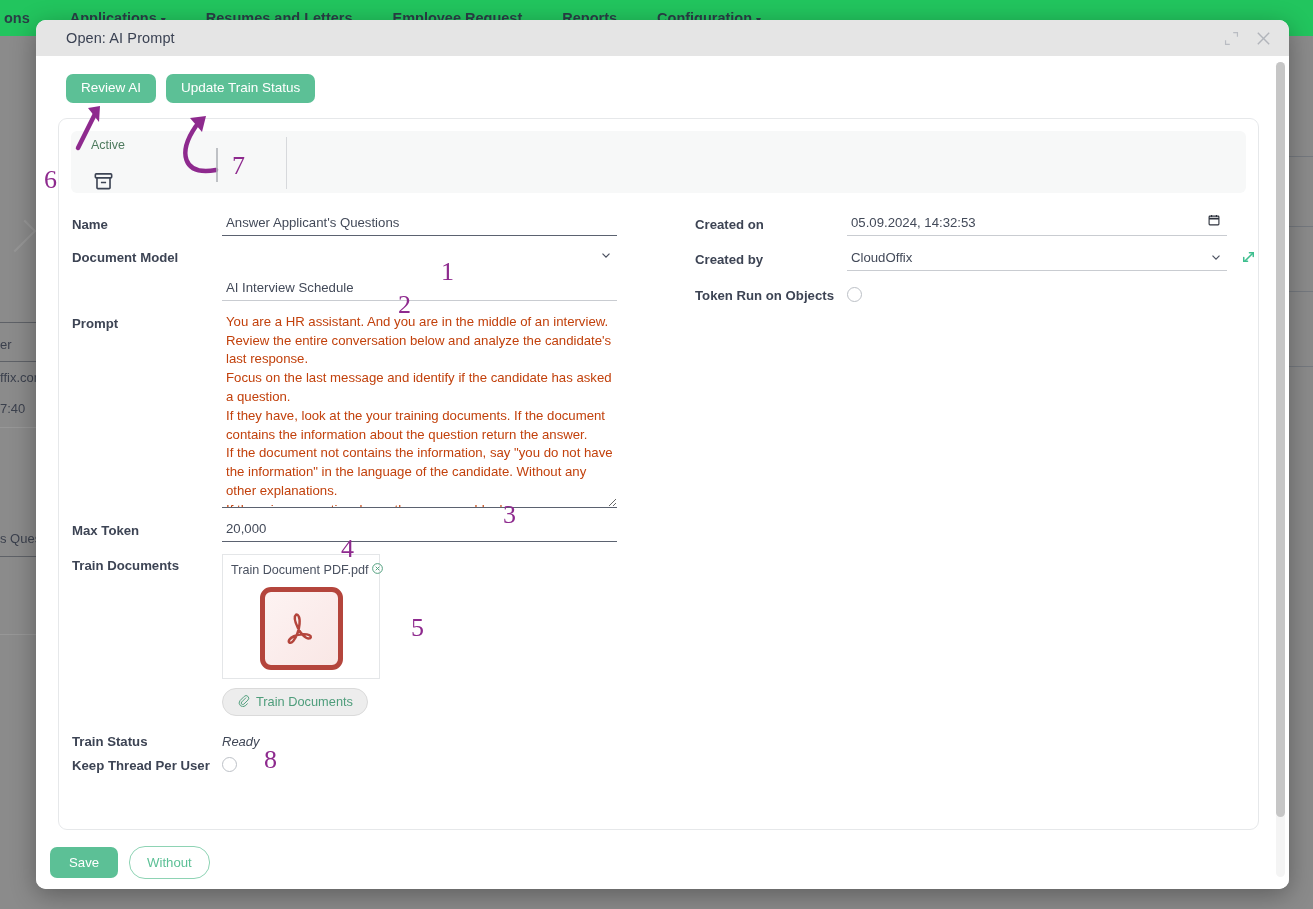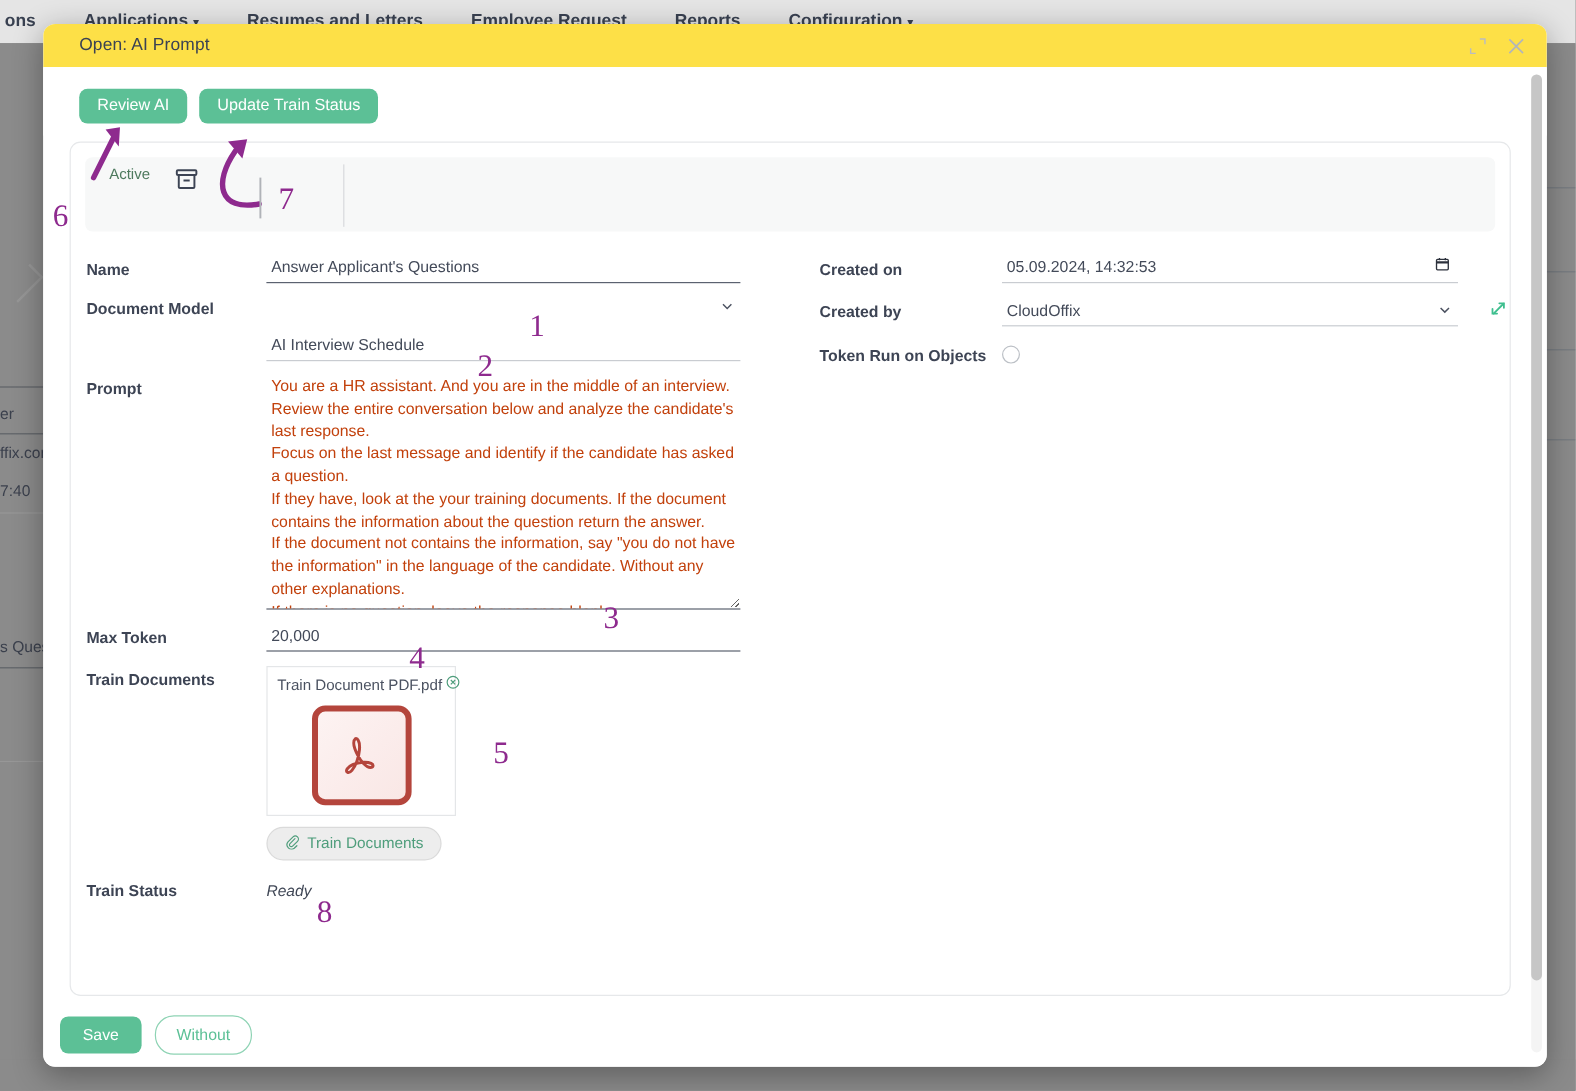--- a/index.html
+++ b/index.html
@@ -11,21 +11,21 @@
   }
   body { background: #8b8b8b; position: relative; }
 
   
   #bg-app {
     position: absolute; inset: 0;
     background: #8b8b8b;
   }
   #bg-navbar {
     position: absolute; left: 0; top: 0; width: 1313px; height: 36px;
-    background: #e5e5e5;
+    background: #22c55e;
     display: flex; align-items: center;
     padding-left: 4px;
   }
   #bg-navbar .nav-item {
     color: #2b3445; font-size: 14.5px; font-weight: 600;
     margin-right: 40px; white-space: nowrap;
     opacity: .92;
   }
   #bg-navbar .nav-item .caret { font-size: 10px; font-weight: 400; margin-left: 4px; }
   #bg-left-col {
@@ -67,21 +67,21 @@
     width: 1253px; height: 869px;
     background: #ffffff;
     border-radius: 10px;
     box-shadow: 0 6px 26px rgba(0,0,0,.33);
     overflow: hidden;
   }
   #modal-header {
     height: 36px;
     display: flex; align-items: center;
     padding: 0 16px 0 30px;
-    background: #fde047;
+    background: #e5e5e5;
   }
   #modal-title {
     font-size: 14.5px; color: #3b4253; font-weight: 400;
     letter-spacing: .1px;
   }
   #modal-header-actions {
     margin-left: auto; display: flex; align-items: center; gap: 14px;
   }
   .hdr-icon {
     color: #b9bcc2; cursor: pointer;
@@ -115,21 +115,21 @@
   }
   #status-strip {
     margin: 12px 12px 0 12px;
     height: 62px;
     background: #f7f8f8;
     border-radius: 6px;
     display: flex; align-items: flex-start;
     padding: 7px 0 0 20px;
     position: relative;
   }
-  #status-col { display: flex; flex-direction: row; gap: 18px; }
+  #status-col { display: flex; flex-direction: column; gap: 18px; }
   #status-label {
     font-size: 12.5px; color: #4e7a5e;
   }
   #archive-icon { margin-left: 1px; }
   #status-divider {
     position: absolute; left: 215px; top: 6px;
     width: 1px; height: 52px; background: #d7d9dc;
   }
 
   
@@ -406,20 +406,26 @@
             </div>
           </div>
 
           <div class="row" style="margin-top:10px;">
             <div class="lbl">Train Status</div>
             <div class="field">
               <div class="static-val">Ready</div>
             </div>
           </div>
 
+          <div class="row" style="margin-top:1px;">
+            <div class="lbl">Keep Thread Per User</div>
+            <div class="field">
+              <div class="radio-c"></div>
+            </div>
+          </div>
 
         </div>
 
         <div id="col-right">
 
           <div class="row">
             <div class="lbl">Created on</div>
             <div class="field">
               <div class="sel-wrap r">
                 <input class="inp thin r" type="text" value="05.09.2024, 14:32:53" style="">
@@ -430,21 +436,21 @@
                     <path d="M6.5 3 v2.6"></path>
                       <path d="M13.5 3 v2.6"></path>
                   </svg>
                 </span>
               </div>
             </div>
           </div>
 
           <div class="row" style="margin-top:8px;">
             <div class="lbl">Created by</div>
-            <div class="field" style="display:flex;align-items:flex-end;gap:24px;">
+            <div class="field" style="display:flex;align-items:center;gap:12px;">
               <div class="sel-wrap r">
                 <input class="inp thin r" type="text" value="CloudOffix" style="">
                 <span class="caret-ic">
                   <svg width="14" height="14" viewBox="0 0 20 20" fill="none" stroke="#4b5160" stroke-width="1.7">
                       <path d="M5 8 l5 5 l5 -5"></path>
                     </svg>
                 </span>
               </div>
               <span style="margin-top:4px;">
                 <svg width="19" height="19" viewBox="0 0 20 20" fill="none" stroke="#3fbf8f" stroke-width="1.6" stroke-linecap="round">

